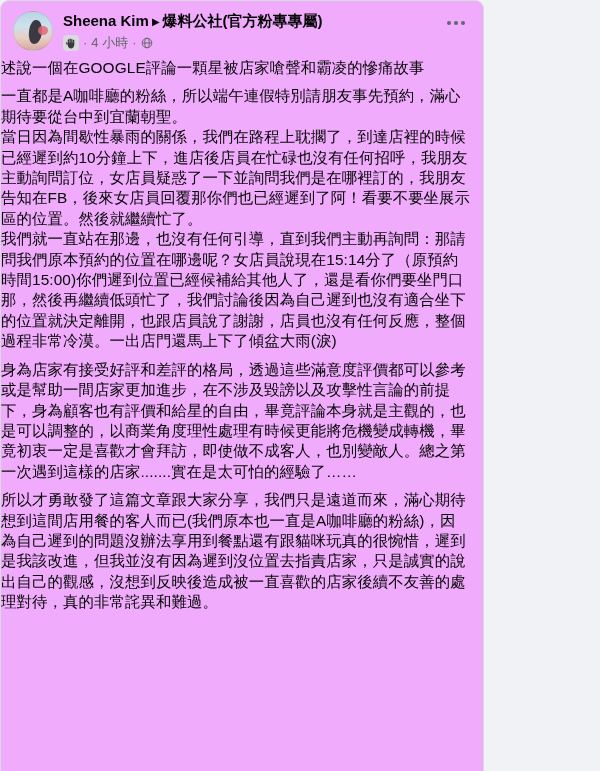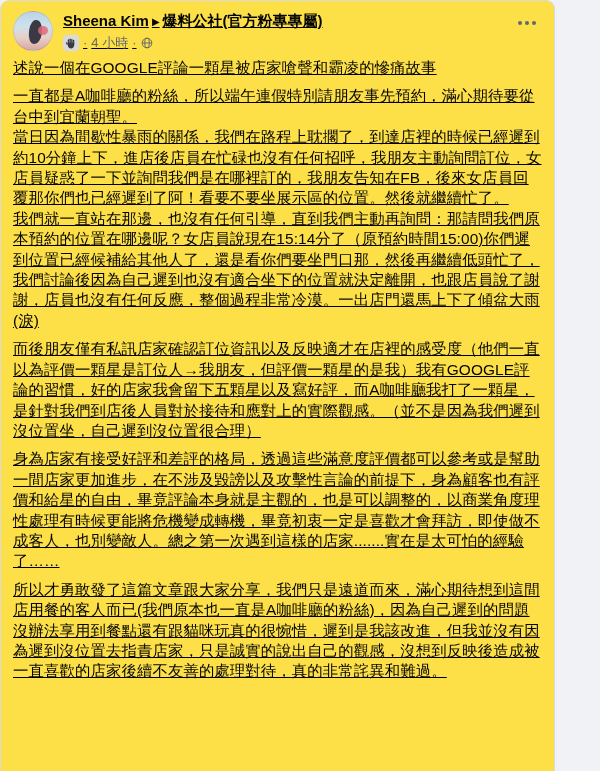--- a/index.html
+++ b/index.html
@@ -2,23 +2,23 @@
 <html><head>
 <meta charset="utf-8">
 <style>
   html,body{margin:0;padding:0;}
   body{
     width:600px;height:771px;overflow:hidden;background:#f0f2f5;
     font-family:"Liberation Sans","DejaVu Sans",sans-serif;
     -webkit-font-smoothing:antialiased;
   }
   .card{
-    box-sizing:border-box;width:555px;height:771px;background:#fde047;
+    box-sizing:border-box;width:484px;height:771px;background:#f0abfc;
     border:1px solid #d8dadd;border-bottom:none;border-radius:9px 9px 0 0;
-    overflow:hidden;position:relative;text-decoration:underline;
+    overflow:hidden;position:relative;
   }
   
   .post-header{display:flex;align-items:flex-start;padding:10px 14px 0 12px;}
   .avatar{
     width:40px;height:40px;border-radius:50%;flex:0 0 40px;position:relative;overflow:hidden;
     background:linear-gradient(180deg,#b9d4e6 0%,#cfe1ec 38%,#e7cdc2 70%,#d8a8a4 100%);
     border:1px solid rgba(0,0,0,.08);box-sizing:border-box;
   }
   .avatar::before{ 
     content:"";position:absolute;left:15px;top:8px;width:13px;height:24px;
@@ -32,21 +32,21 @@
   .name-line{font-size:15px;font-weight:700;color:#050505;line-height:20px;white-space:nowrap;}
   .name-line .ctx-arrow{font-size:10px;color:#050505;padding:0 3px;vertical-align:1px;}
   .meta-line{display:flex;align-items:center;gap:4px;margin-top:3px;color:#65676b;font-size:13px;line-height:16px;}
   .badge{
     width:16px;height:16px;border-radius:4px;background:#d8dade;
     display:inline-flex;align-items:center;justify-content:center;flex:0 0 16px;
   }
   .menu-btn{display:flex;gap:3px;padding:10px 4px;cursor:pointer;align-items:center;}
   .menu-btn i{width:4px;height:4px;border-radius:50%;background:#606770;display:block;}
   
-  .post-body{padding:7px 12px 0 12px;color:#050505;}
+  .post-body{padding:7px 12px 0 0;color:#050505;}
   .post-body p{
     margin:0 0 8px 0;font-size:15.4px;line-height:20.4px;
     white-space:pre-line;word-break:break-all;letter-spacing:.1px;
   }
 </style>
 </head>
 <body>
 
 <div class="card">
 
@@ -90,18 +90,17 @@
       <i></i>
       <i></i>
     </div>
   </div>
 
   <div class="post-body">
     <p>述說一個在GOOGLE評論一顆星被店家嗆聲和霸凌的慘痛故事</p>
     <p>一直都是A咖啡廳的粉絲，所以端午連假特別請朋友事先預約，滿心期待要從台中到宜蘭朝聖。
 當日因為間歇性暴雨的關係，我們在路程上耽擱了，到達店裡的時候已經遲到約10分鐘上下，進店後店員在忙碌也沒有任何招呼，我朋友主動詢問訂位，女店員疑惑了一下並詢問我們是在哪裡訂的，我朋友告知在FB，後來女店員回覆那你們也已經遲到了阿！看要不要坐展示區的位置。然後就繼續忙了。
 我們就一直站在那邊，也沒有任何引導，直到我們主動再詢問：那請問我們原本預約的位置在哪邊呢？女店員說現在15:14分了（原預約時間15:00)你們遲到位置已經候補給其他人了，還是看你們要坐門口那，然後再繼續低頭忙了，我們討論後因為自己遲到也沒有適合坐下的位置就決定離開，也跟店員說了謝謝，店員也沒有任何反應，整個過程非常冷漠。一出店門還馬上下了傾盆大雨(淚)</p>
-    <p>而後朋友僅有私訊店家確認訂位資訊以及反映適才在店裡的感受度（他們一直以為評價一顆星是訂位人→我朋友，但評價一顆星的是我）我有GOOGLE評論的習慣，好的店家我會留下五顆星以及寫好評，而A咖啡廳我打了一顆星，是針對我們到店後人員對於接待和應對上的實際觀感。（並不是因為我們遲到沒位置坐，自己遲到沒位置很合理）</p>
     <p>身為店家有接受好評和差評的格局，透過這些滿意度評價都可以參考或是幫助一間店家更加進步，在不涉及毀謗以及攻擊性言論的前提下，身為顧客也有評價和給星的自由，畢竟評論本身就是主觀的，也是可以調整的，以商業角度理性處理有時候更能將危機變成轉機，畢竟初衷一定是喜歡才會拜訪，即使做不成客人，也別變敵人。總之第一次遇到這樣的店家.......實在是太可怕的經驗了……</p>
     <p>所以才勇敢發了這篇文章跟大家分享，我們只是遠道而來，滿心期待想到這間店用餐的客人而已(我們原本也一直是A咖啡廳的粉絲)，因為自己遲到的問題沒辦法享用到餐點還有跟貓咪玩真的很惋惜，遲到是我該改進，但我並沒有因為遲到沒位置去指責店家，只是誠實的說出自己的觀感，沒想到反映後造成被一直喜歡的店家後續不友善的處理對待，真的非常詫異和難過。</p>
   </div>
 
 </div>
 
 </body></html>

